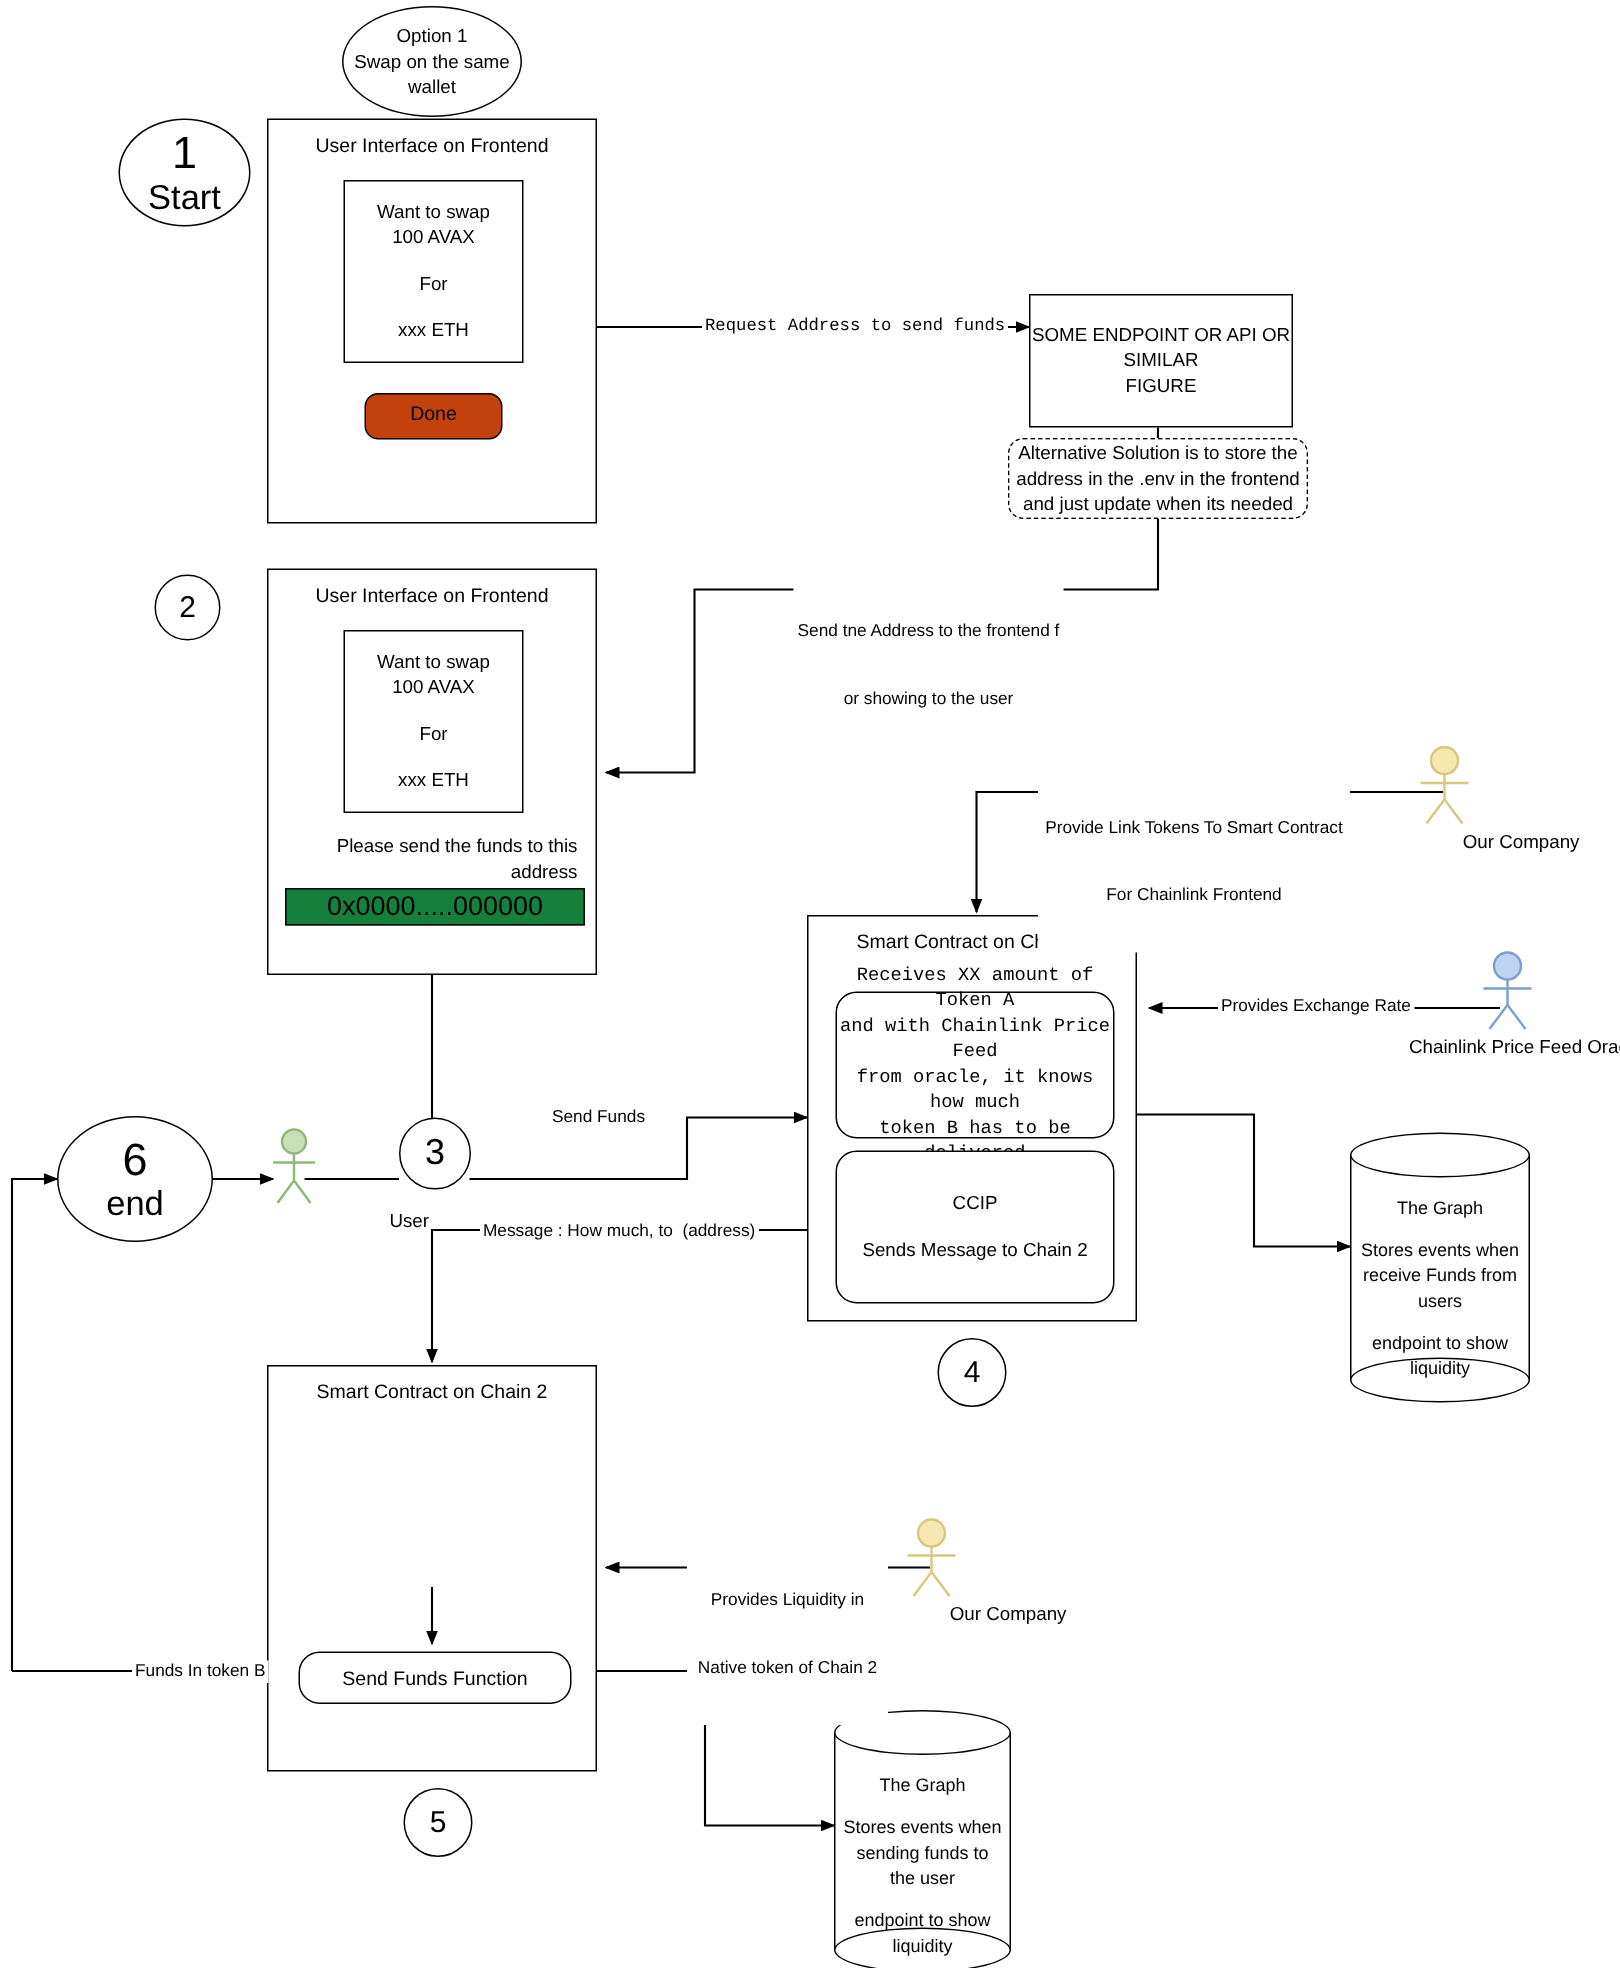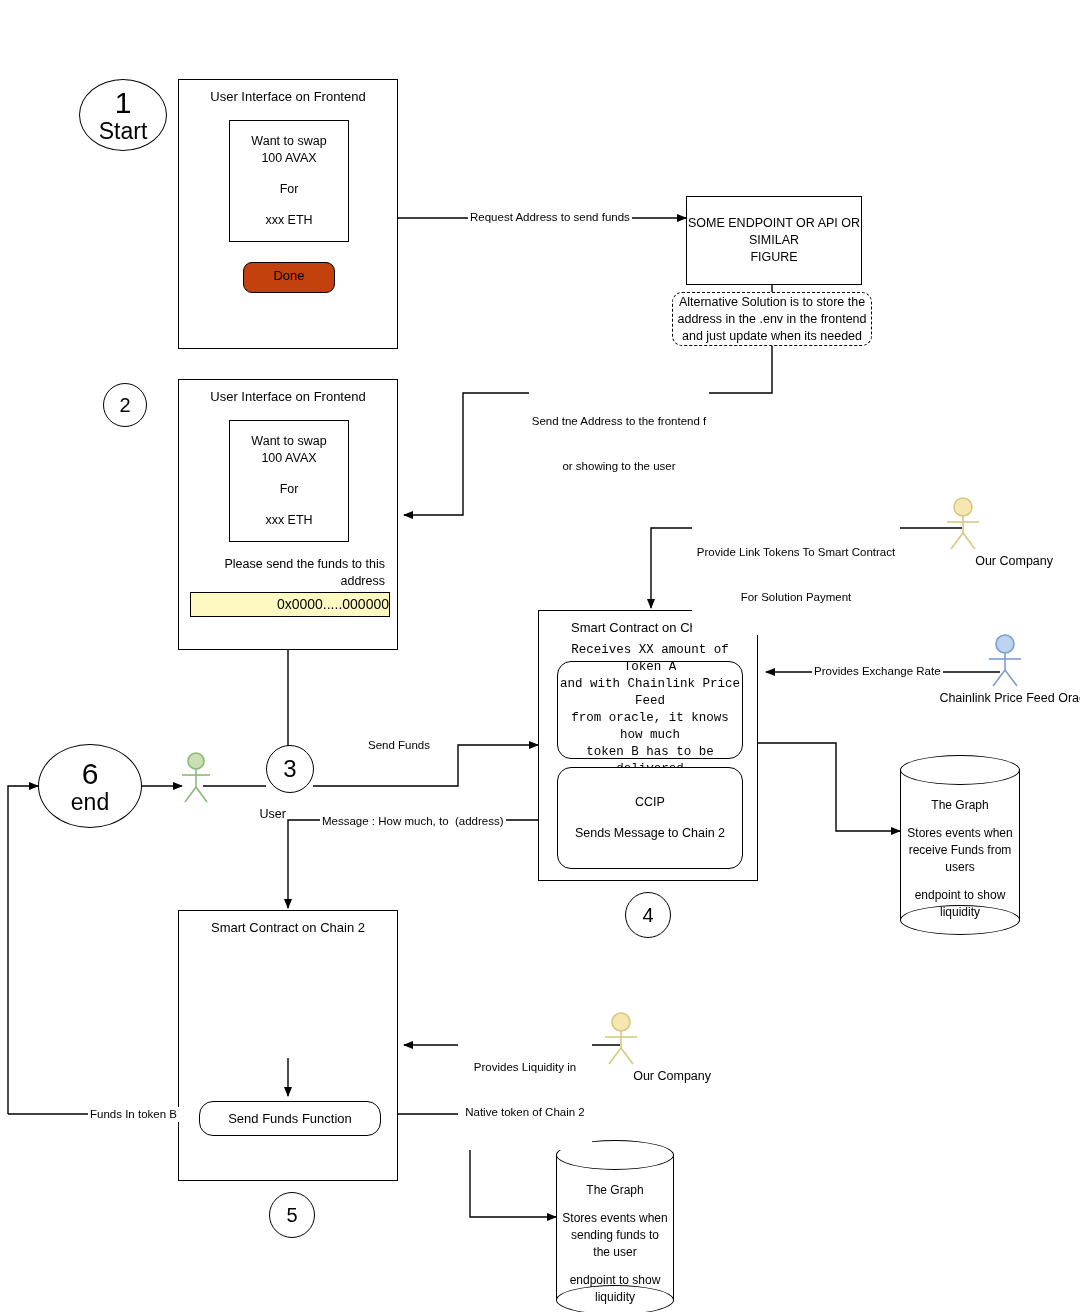--- a/index.html
+++ b/index.html
@@ -120,23 +120,23 @@
     left:6px; right:6px;
     text-align:center;
     font-size:12px;
     line-height:17px;
   }
   .cyl-text p{ margin:0 0 11px 0; }
   .cyl-text p:last-child{ margin-bottom:0; }
 
   .addr-field{
     border:1.4px solid #000;
-    background:#fef9c3;
-    text-align:right;
-    font-size:14px;
+    background:#15803d;
+    text-align:center;
+    font-size:18px;
     line-height:19px;
     padding:2px 0;
   }
   .done-btn{
     border:1.4px solid #000;
     background:#c2410c;
     border-radius:9px;
     text-align:center;
     font-size:13px;
     line-height:26px;
@@ -211,20 +211,27 @@
 
   <div class="node circle" style="left:269px; top:1192px; width:46px; height:46px;">
     <div class="num-sm">5</div>
   </div>
 
   <div class="node circle" style="left:38px; top:744px; width:104px; height:84px;">
     <div class="num-big">6</div>
     <div class="lbl-end">end</div>
   </div>
 
+  <div class="node ellipse" style="left:228px; top:4px; width:120px; height:74px;">
+    <div class="t12">
+      <div>Option 1</div>
+      <div>Swap on the same</div>
+      <div>wallet</div>
+    </div>
+  </div>
 
   <div class="node rectbox" style="left:178px; top:79px; width:220px; height:270px;">
     <div class="title-top t13" style="top:8px;">User Interface on Frontend</div>
 
     <div class="inner-panel centered t12" style="position:absolute; left:50px; top:40px; width:118px; height:120px;">
       <div>Want to swap</div>
       <div>100 AVAX</div>
       <div class="gap"></div>
       <div>For</div>
       <div class="gap"></div>
@@ -351,30 +358,30 @@
     <svg width="42" height="54" viewBox="0 0 42 54">
       <circle cx="21" cy="10" r="9" fill="#f6e7b0" stroke="#d9c77e" stroke-width="1.6"></circle>
       <line x1="21" y1="19" x2="21" y2="36" stroke="#d9c77e" stroke-width="1.6"></line>
       <line x1="5" y1="25" x2="37" y2="25" stroke="#d9c77e" stroke-width="1.6"></line>
       <line x1="21" y1="36" x2="9" y2="52" stroke="#d9c77e" stroke-width="1.6"></line>
       <line x1="21" y1="36" x2="33" y2="52" stroke="#d9c77e" stroke-width="1.6"></line>
     </svg>
     <div class="caption" style="top:56px; left:-69px;">Our Company</div>
   </div>
 
-  <div class="edge-label" style="left:468px; top:210px;">Request Address to send funds</div>
+  <div class="edge-label" style="left:468px; top:210px;font-family:Liberation Mono, monospace;">Request Address to send funds</div>
 
   <div class="edge-label" style="left:529px; top:384px; width:176px;">
     <div>Send tne Address to the frontend f</div>
     <div>or showing to the user</div>
   </div>
 
   <div class="edge-label" style="left:692px; top:515px; width:204px;">
     <div>Provide Link Tokens To Smart Contract</div>
-    <div>For Solution Payment</div>
+    <div>For Chainlink Frontend</div>
   </div>
 
   <div class="edge-label" style="left:812px; top:664px;">Provides Exchange Rate</div>
 
   <div class="edge-label" style="left:366px; top:738px;">Send Funds</div>
 
   <div class="edge-label" style="left:320px; top:814px;">Message : How much, to  (address)</div>
 
   <div class="edge-label" style="left:458px; top:1030px; width:130px;">
     <div>Provides Liquidity in</div>

